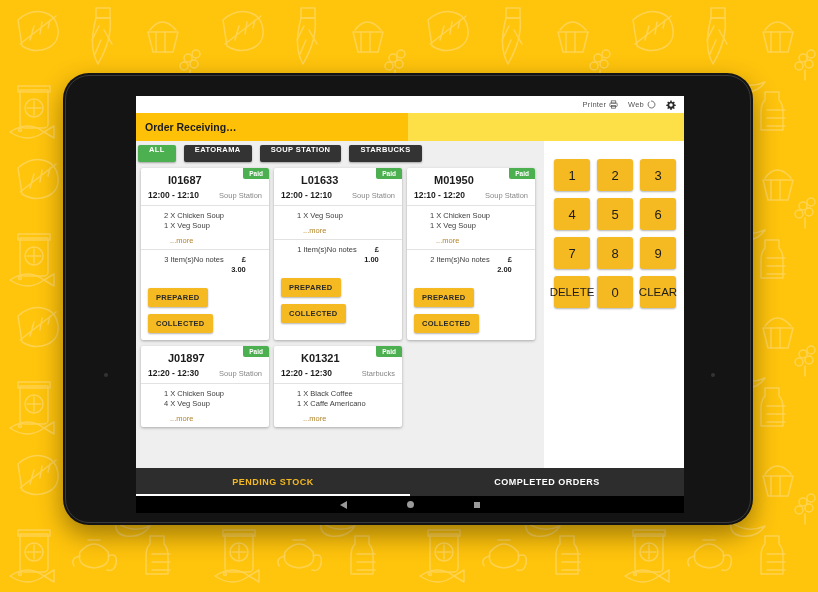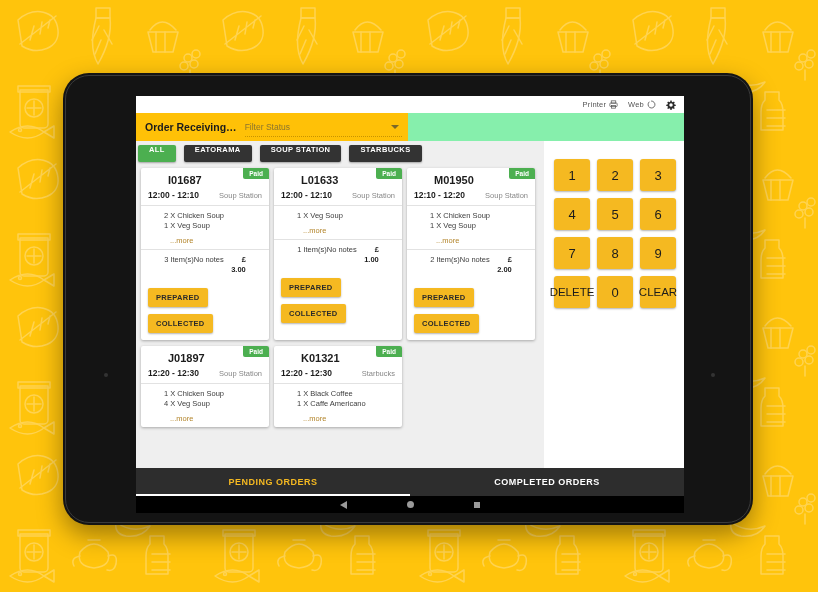--- a/index.html
+++ b/index.html
@@ -57,21 +57,21 @@
   #bezel-dot-left { left: 41px; top: 300px; }
   #bezel-dot-right { left: 648px; top: 300px; }
 
   
   #screen {
     position: absolute;
     left: 73px;
     top: 23px;
     width: 548px;
     height: 417px;
-    background: #86efac;
+    background: #fde047;
     overflow: hidden;
   }
 
   
   #status-strip {
     position: absolute;
     left: 0; top: 0;
     width: 548px; height: 17px;
     background: #ffffff;
     display: flex;
@@ -500,24 +500,20 @@
       <div class="status-item">
         <svg width="10" height="10" viewBox="0 0 16 16">
           <path d="M8 5.2 a2.8 2.8 0 1 0 0 5.6 a2.8 2.8 0 0 0 0 -5.6 z M7 0.8 h2 l.3 2 1.6 .7 1.7-1.1 1.4 1.4 -1.1 1.7 .7 1.6 2 .3 v2 l-2 .3 -.7 1.6 1.1 1.7 -1.4 1.4 -1.7-1.1 -1.6 .7 -.3 2 h-2 l-.3-2 -1.6-.7 -1.7 1.1 -1.4-1.4 1.1-1.7 -.7-1.6 -2-.3 v-2 l2-.3 .7-1.6 -1.1-1.7 1.4-1.4 1.7 1.1 1.6-.7 z" fill="#2a2a2a"></path>
         </svg>
       </div>
     </div>
 
     <div id="appbar-row">
       <div id="appbar-left">
         <div id="app-title">Order Receiving…</div>
-        <div id="filter-status-wrap">
-          <span id="filter-status-text">Filter Status</span>
-          <span id="filter-caret"></span>
-        </div>
       </div>
 
 
     </div>
 
     <div id="content-row">
 
       <div id="orders-pane">
         <div id="chips-bar">
             <div class="chip active">
@@ -672,21 +668,21 @@
             <div class="key wide-label">
               <span>CLEAR</span>
             </div>
           </div>
       </div>
 
     </div>
 
     <div id="tabs">
         <div class="tab active">
-          <span>PENDING ORDERS</span>
+          <span>PENDING STOCK</span>
         </div>
         <div class="tab">
           <span>COMPLETED ORDERS</span>
         </div>
       </div>
 
     <div id="navbar">
       <div id="nav-back"></div>
       <div id="nav-home"></div>
       <div id="nav-recents"></div>

